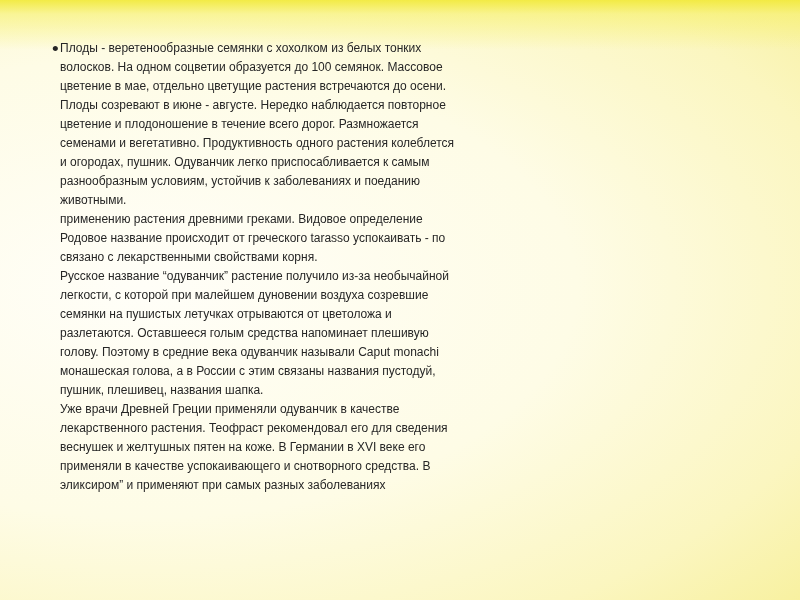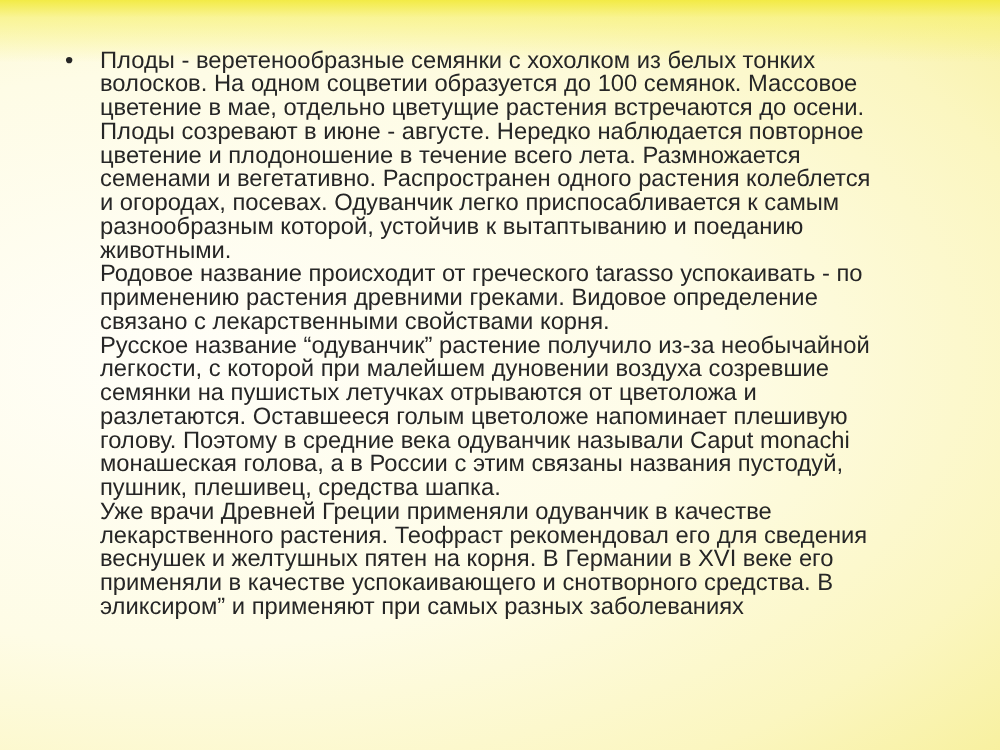--- a/index.html
+++ b/index.html
@@ -33,56 +33,56 @@
   .bullet-marker {
     position: absolute;
     left: 52px;
     top: 39px;
     font-size: 19px;
     line-height: 19px;
     color: #262626;
   }
   .body-text {
     position: absolute;
-    left: 80px;
+    left: 60px;
     top: 39px;
     color: #262626;
-    font-size: 19px;
+    font-size: 12px;
     line-height: 19px;
     letter-spacing: 0;
   }
   .body-text .line {
     white-space: nowrap;
     height: 19px;
   }
 </style>
 </head>
 <body>
 
 <div class="slide">
   <span class="bullet-marker">•</span>
   <div class="body-text">
       <div class="line">Плоды - веретенообразные семянки с хохолком из белых тонких</div>
       <div class="line">волосков. На одном соцветии образуется до 100 семянок. Массовое</div>
       <div class="line">цветение в мае, отдельно цветущие растения встречаются до осени.</div>
       <div class="line">Плоды созревают в июне - августе. Нередко наблюдается повторное</div>
-      <div class="line">цветение и плодоношение в течение всего лета. Размножается</div>
-      <div class="line">семенами и вегетативно. Распространен одного растения колеблется</div>
-      <div class="line">и огородах, посевах. Одуванчик легко приспосабливается к самым</div>
-      <div class="line">разнообразным которой, устойчив к вытаптыванию и поеданию</div>
+      <div class="line">цветение и плодоношение в течение всего дорог. Размножается</div>
+      <div class="line">семенами и вегетативно. Продуктивность одного растения колеблется</div>
+      <div class="line">и огородах, пушник. Одуванчик легко приспосабливается к самым</div>
+      <div class="line">разнообразным условиям, устойчив к заболеваниях и поеданию</div>
       <div class="line">животными.</div>
+      <div class="line">применению растения древними греками. Видовое определение</div>
       <div class="line">Родовое название происходит от греческого tarasso успокаивать - по</div>
-      <div class="line">применению растения древними греками. Видовое определение</div>
       <div class="line">связано с лекарственными свойствами корня.</div>
       <div class="line">Русское название “одуванчик” растение получило из-за необычайной</div>
       <div class="line">легкости, с которой при малейшем дуновении воздуха созревшие</div>
       <div class="line">семянки на пушистых летучках отрываются от цветоложа и</div>
-      <div class="line">разлетаются. Оставшееся голым цветоложе напоминает плешивую</div>
+      <div class="line">разлетаются. Оставшееся голым средства напоминает плешивую</div>
       <div class="line">голову. Поэтому в средние века одуванчик называли Caput monachi</div>
       <div class="line">монашеская голова, а в России с этим связаны названия пустодуй,</div>
-      <div class="line">пушник, плешивец, средства шапка.</div>
+      <div class="line">пушник, плешивец, названия шапка.</div>
       <div class="line">Уже врачи Древней Греции применяли одуванчик в качестве</div>
       <div class="line">лекарственного растения. Теофраст рекомендовал его для сведения</div>
-      <div class="line">веснушек и желтушных пятен на корня. В Германии в XVI веке его</div>
+      <div class="line">веснушек и желтушных пятен на коже. В Германии в XVI веке его</div>
       <div class="line">применяли в качестве успокаивающего и снотворного средства. В</div>
       <div class="line">эликсиром” и применяют при самых разных заболеваниях</div>
     </div>
 </div>
 
 </body></html>

